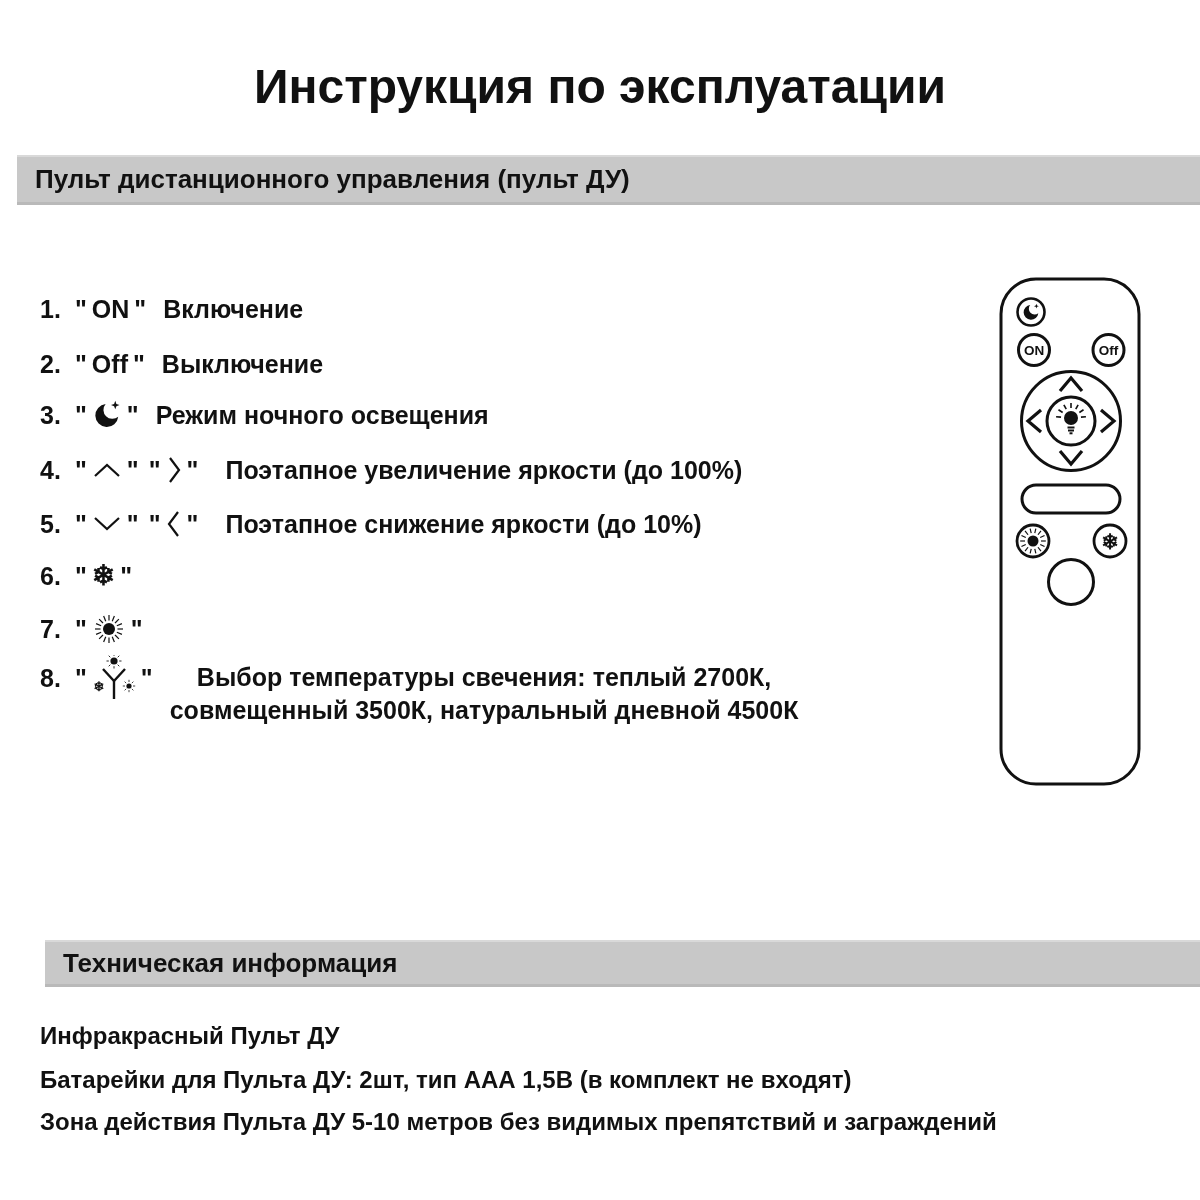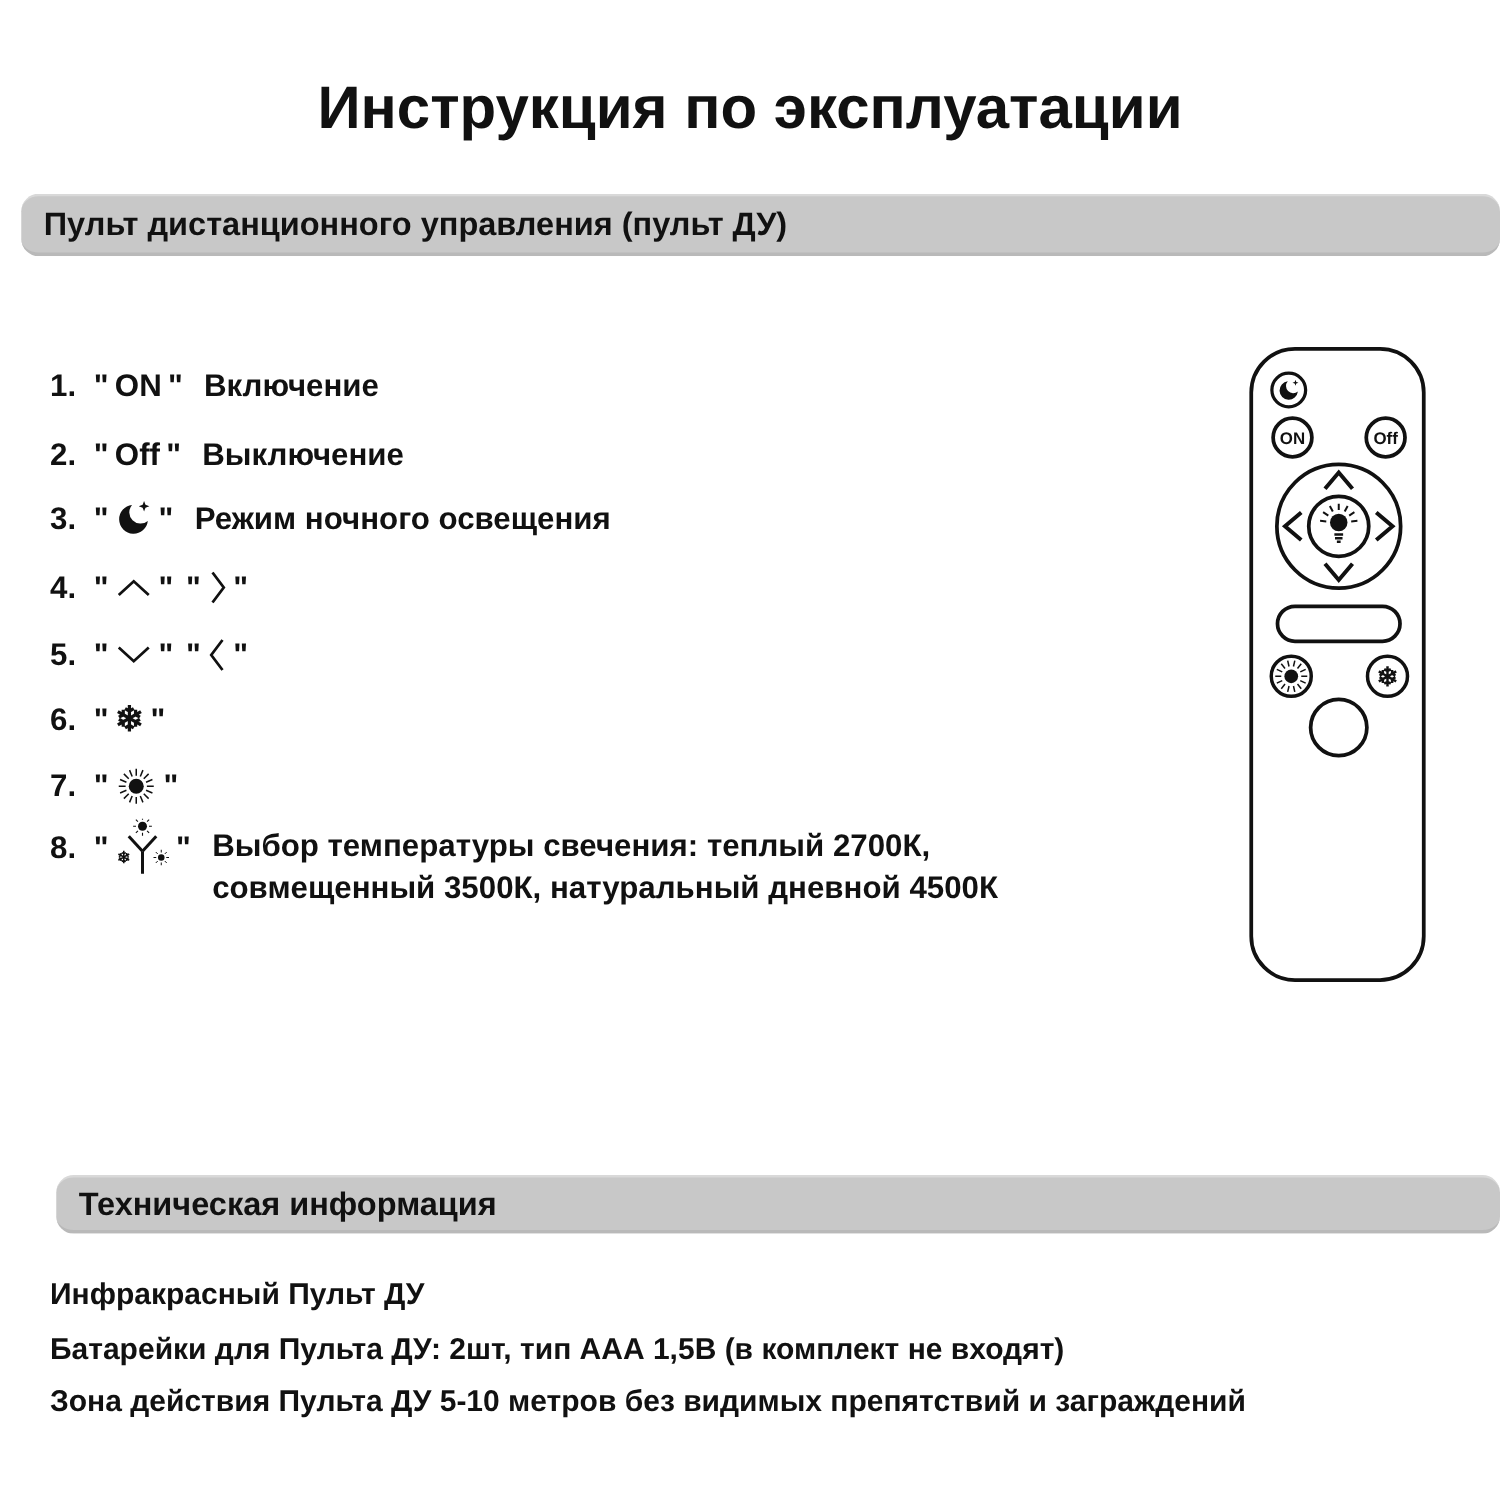--- a/index.html
+++ b/index.html
@@ -9,36 +9,36 @@
   }
   .page-title{
     position:absolute;top:68px;left:0;width:1200px;text-align:center;
     font-size:48px;font-weight:bold;line-height:38px;
   }
   .section-bar{
     position:absolute;left:17px;right:0;height:50px;
     background:var(--bar-bg,#c8c8c8);
     border-top:2px solid #d9d9d9;border-bottom:3px solid #b9b9b9;
     display:flex;align-items:center;padding-left:18px;box-sizing:border-box;
-    font-size:26px;font-weight:bold;border-radius:14px;
+    font-size:26px;font-weight:bold;
   }
   .bar-remote{top:155px;}
   .bar-tech{top:940px;margin-left:28px;}
   .item{
     position:absolute;left:40px;height:34px;display:flex;align-items:center;
     font-size:25px;font-weight:bold;white-space:nowrap;
   }
   .item .num{display:inline-block;min-width:30px;}
   .q{margin:0 5px;}
   .sym{display:flex;align-items:center;justify-content:center;}
   .txt{margin-left:12px;}
   .txt-wide{margin-left:22px;}
   .item-two-line{align-items:flex-start;height:auto;}
   .item-two-line .num,.item-two-line .q{line-height:34px;}
-  .two-lines{margin-left:12px;line-height:33px;}
+  .two-lines{margin-left:12px;line-height:33px;text-align:center;}
   .tech-line{
     position:absolute;left:40px;height:34px;display:flex;align-items:center;
     font-size:24px;font-weight:bold;white-space:nowrap;
   }
   .remote-wrap{position:absolute;left:990px;top:270px;}
   svg text{font-family:"Liberation Sans",sans-serif;}
   .flake{font-weight:bold;font-size:28px;line-height:28px;}
 </style>
 </head>
 <body>
@@ -87,38 +87,40 @@
       </svg>
   </span>
   <span class="q">"</span>
   <span class="q">"</span>
   <span class="sym">
     <svg width="16" height="32" viewBox="0 0 16 32">
         <polyline points="4,4 13,16 4,28" fill="none" stroke="#111" stroke-width="2.2"></polyline>
       </svg>
   </span>
   <span class="q">"</span>
+  <span class="txt txt-wide">Поэтапное увеличение яркости (до 100%)</span>
 </div>
 
 <div class="item" style="top:507px">
   <span class="num">5.</span>
   <span class="q">"</span>
   <span class="sym">
     <svg width="30" height="20" viewBox="0 0 30 20">
         <polyline points="3,4 15,15 27,4" fill="none" stroke="#111" stroke-width="2.2"></polyline>
       </svg>
   </span>
   <span class="q">"</span>
   <span class="q">"</span>
   <span class="sym">
     <svg width="16" height="32" viewBox="0 0 16 32">
         <polyline points="12,4 3,16 12,28" fill="none" stroke="#111" stroke-width="2.2"></polyline>
       </svg>
   </span>
   <span class="q">"</span>
+  <span class="txt txt-wide">Поэтапное снижение яркости (до 10%)</span>
 </div>
 
 <div class="item" style="top:559px">
   <span class="num">6.</span>
   <span class="q">"</span>
   <span class="sym flake">❄</span>
   <span class="q">"</span>
 </div>
 
 <div class="item" style="top:612px">

